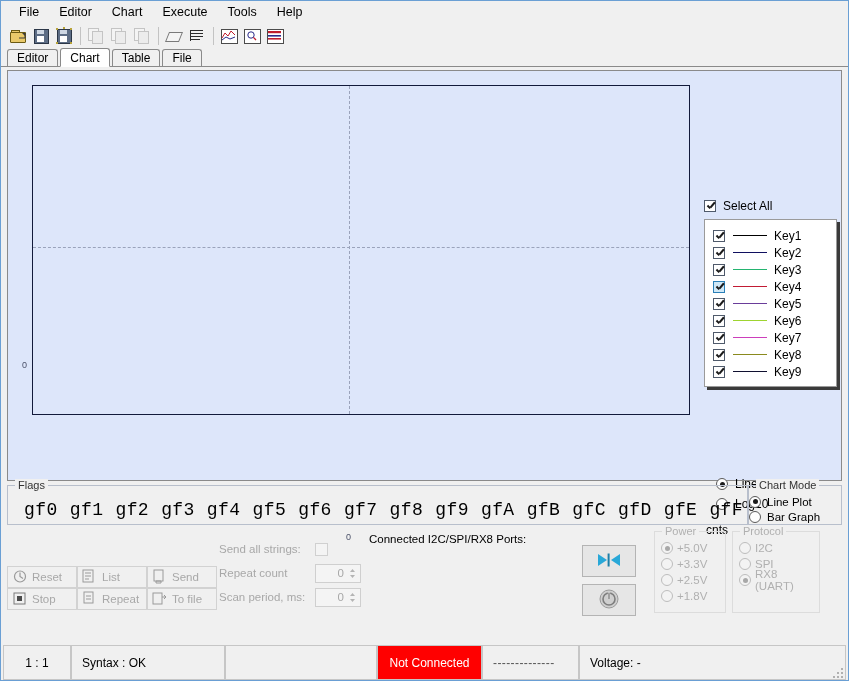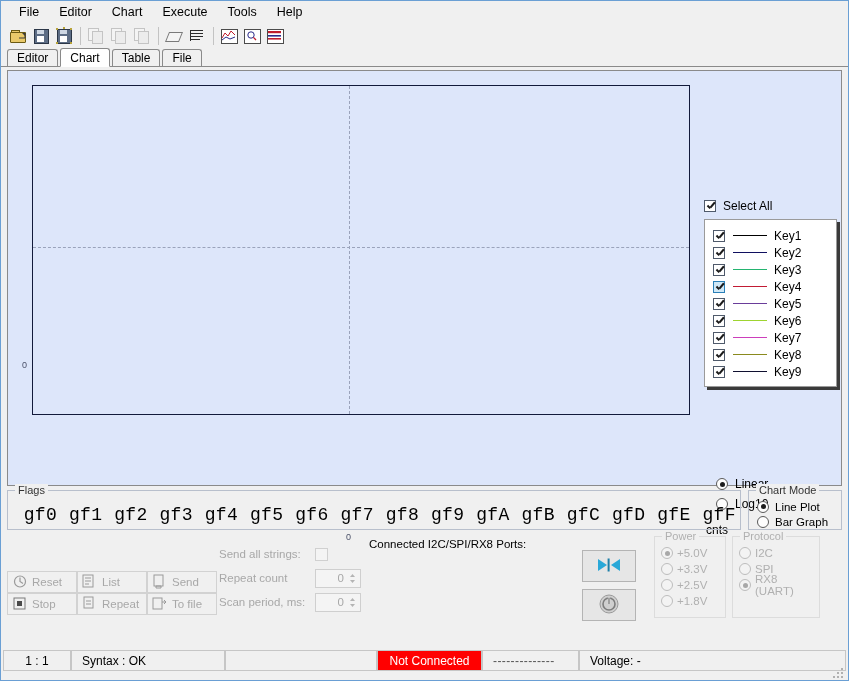--- a/index.html
+++ b/index.html
@@ -133,21 +133,21 @@
   .gbox > .glegend{
     position:absolute;top:-7px;left:7px;background:#f0f0f0;padding:0 3px;
     font-size:11px;color:#333;
   }
   .flags-box{flex:1 1 auto;height:40px;display:flex;align-items:center;padding:10px 4px 0 4px;}
   .flag{
     flex:1 1 0;text-align:right;font-family:"Liberation Mono",monospace;
     font-size:18px;letter-spacing:.4px;
   }
   .cq-box{width:106px;margin-left:5px;padding:8px 0 0 6px;height:40px;}
-  .cm-box{width:94px;margin-left:7px;padding:8px 0 0 8px;height:40px;}
+  .cm-box{width:94px;margin-left:0;padding:8px 0 0 0;height:40px;}
   .small-radio-row{display:flex;align-items:center;height:15px;}
   .small-radio-row .radio-label{font-size:11.5px;margin-left:6px;}
   
   .bottom{
     flex:0 0 108px;display:flex;margin:6px 6px 0 6px;
   }
   .btnpad{width:212px;display:flex;flex-direction:column;justify-content:center;padding-top:6px;}
   .btnrow{display:flex;}
   .flatbtn{
     width:70px;height:22px;display:flex;align-items:center;
@@ -183,21 +183,21 @@
   .power-box .small-radio-row,.proto-box .small-radio-row{height:16px;}
   .gbox.dis > .glegend{color:#b0b0b0;}
   .gbox.dis{border-color:#dcdcdc;}
   
   .statusbar{
     flex:0 0 30px;display:flex;align-items:stretch;
     margin:6px 2px 0 2px;position:relative;
   }
   .sb-cell{
     border:1px solid #c6c6c6;background:#f0f0f0;box-sizing:border-box;
-    display:flex;align-items:center;padding-left:10px;font-size:12px;height:21px;
+    display:flex;align-items:center;padding-left:10px;font-size:12px;height:35px;
   }
   .sb-1{width:68px;justify-content:center;padding-left:0;}
   .sb-2{width:154px;}
   .sb-3{width:152px;}
   .sb-4{width:105px;background:#ff0000;color:#fff;justify-content:center;padding-left:0;font-size:12px;}
   .sb-5{width:97px;color:#555;letter-spacing:.4px;}
   .sb-6{flex:1 1 auto;}
   .grip{position:absolute;right:3px;bottom:2px;width:12px;height:12px;}
   .grip i{position:absolute;width:2px;height:2px;background:#b0b0b0;}
 </style>

